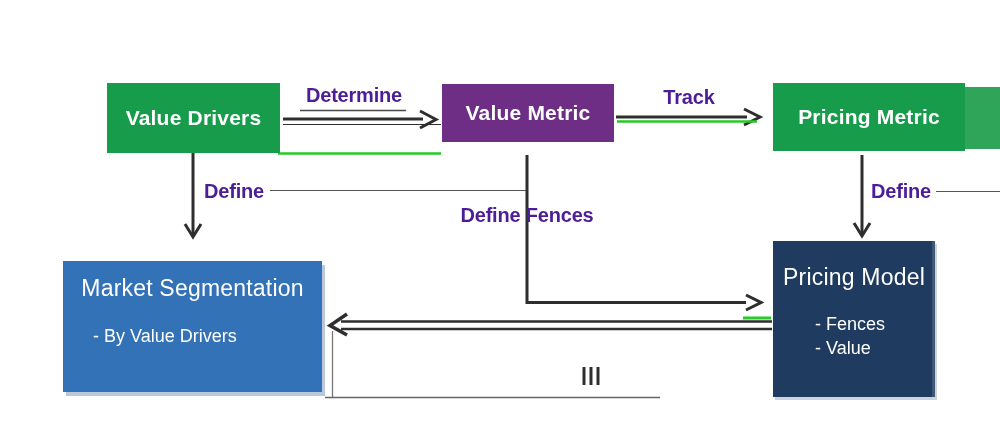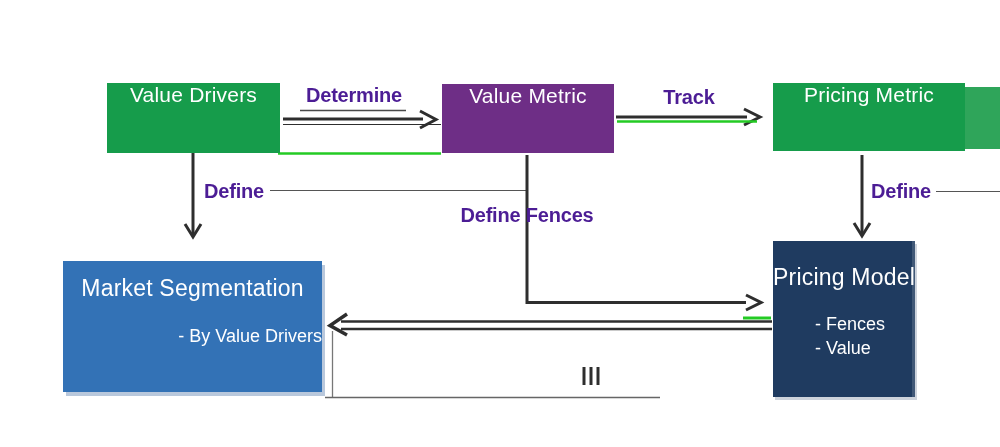--- a/index.html
+++ b/index.html
@@ -2,34 +2,34 @@
 <html><head>
 <meta charset="utf-8">
 <style>
   html,body{margin:0;padding:0;background:#ffffff;}
   .stage{
     position:relative;width:1000px;height:447px;overflow:hidden;
     background:#ffffff;font-family:"Liberation Sans",sans-serif;
   }
   .edges-layer{position:absolute;left:0;top:0;z-index:1;}
   .box{
-    position:absolute;z-index:2;display:flex;align-items:flex-start;justify-content:center;
-    color:#ffffff;font-size:21px;font-weight:400;letter-spacing:.2px;
+    position:absolute;z-index:2;display:flex;align-items:center;justify-content:center;
+    color:#ffffff;font-size:21px;font-weight:700;letter-spacing:.2px;
   }
   .box-green{background:#169c4b;}
   .box-purple{background:#6e2e86;}
   .box-green-ghost{position:absolute;z-index:1;background:#2fa55a;}
   .panel{position:absolute;z-index:2;color:#ffffff;}
   .panel-blue{background:#3372b6;box-shadow:3px 4px 0 #b9c8dc;}
   .panel-navy{background:#1f3b60;box-shadow:2px 3px 0 #cdd3dc, inset -3px 0 0 rgba(255,255,255,0.15);}
   .panel-title{text-align:center;font-size:23px;font-weight:400;letter-spacing:.2px;}
   .panel-blue .panel-title{padding-top:14px;}
   .panel-navy .panel-title{padding-top:23px;}
   .panel-list{list-style:none;margin:0;padding:0;font-size:18px;line-height:24px;}
-  .panel-blue .panel-list{margin-top:22px;padding-left:24px;text-align:right;}
+  .panel-blue .panel-list{margin-top:22px;padding-left:30px;}
   .panel-navy .panel-list{margin-top:21px;padding-left:42px;}
   .edge-label{
     position:absolute;z-index:3;color:#4c1d95;font-size:20px;font-weight:700;
     letter-spacing:-.2px;white-space:nowrap;
   }
   .edge-label.center{text-align:center;}
   .w600{font-weight:700;}
 </style>
 </head>
 <body>
@@ -71,36 +71,36 @@
     <polyline points="854,223 862,236 870,223" fill="none" stroke="#2e2e2e" stroke-width="3"></polyline>
     <line x1="936" y1="191.5" x2="1000" y2="191.5" stroke="#555555" stroke-width="1.2"></line>
   </svg>
 
   <div class="box-green-ghost" style="left:945px;top:87px;width:55px;height:62px;"></div>
 
   <div class="box box-green" style="left:107px;top:83px;width:173px;height:70px;">
     <span>Value Drivers</span>
   </div>
 
-  <div class="box box-purple" style="left:442px;top:84px;width:172px;height:69px;">
+  <div class="box box-purple" style="left:442px;top:84px;width:172px;height:58px;">
     <span>Value Metric</span>
   </div>
 
   <div class="box box-green" style="left:773px;top:83px;width:192px;height:68px;">
     <span>Pricing Metric</span>
   </div>
 
   <div class="panel panel-blue" style="left:63px;top:261px;width:259px;height:131px;">
     <div class="panel-title">Market Segmentation</div>
     <ul class="panel-list">
       <li>- By Value Drivers</li>
     </ul>
   </div>
 
-  <div class="panel panel-navy" style="left:773px;top:241px;width:142px;height:156px;">
+  <div class="panel panel-navy" style="left:773px;top:241px;width:162px;height:156px;">
     <div class="panel-title">Pricing Model</div>
     <ul class="panel-list">
       <li>- Fences</li>
       <li>- Value</li>
     </ul>
   </div>
 
   <div class="edge-label center" style="left:283px;top:84px;width:142px;">Determine</div>
 
   <div class="edge-label center" style="left:616px;top:86px;width:146px;">Track</div>

